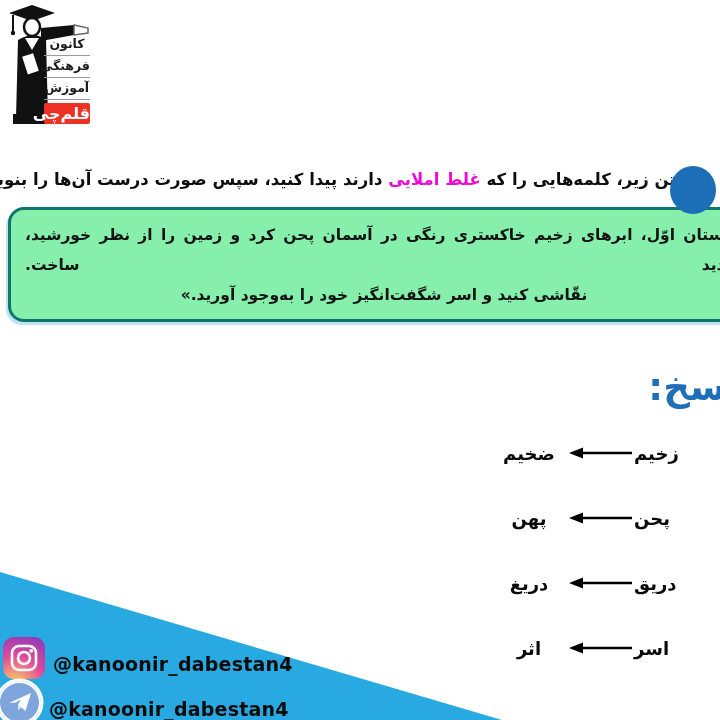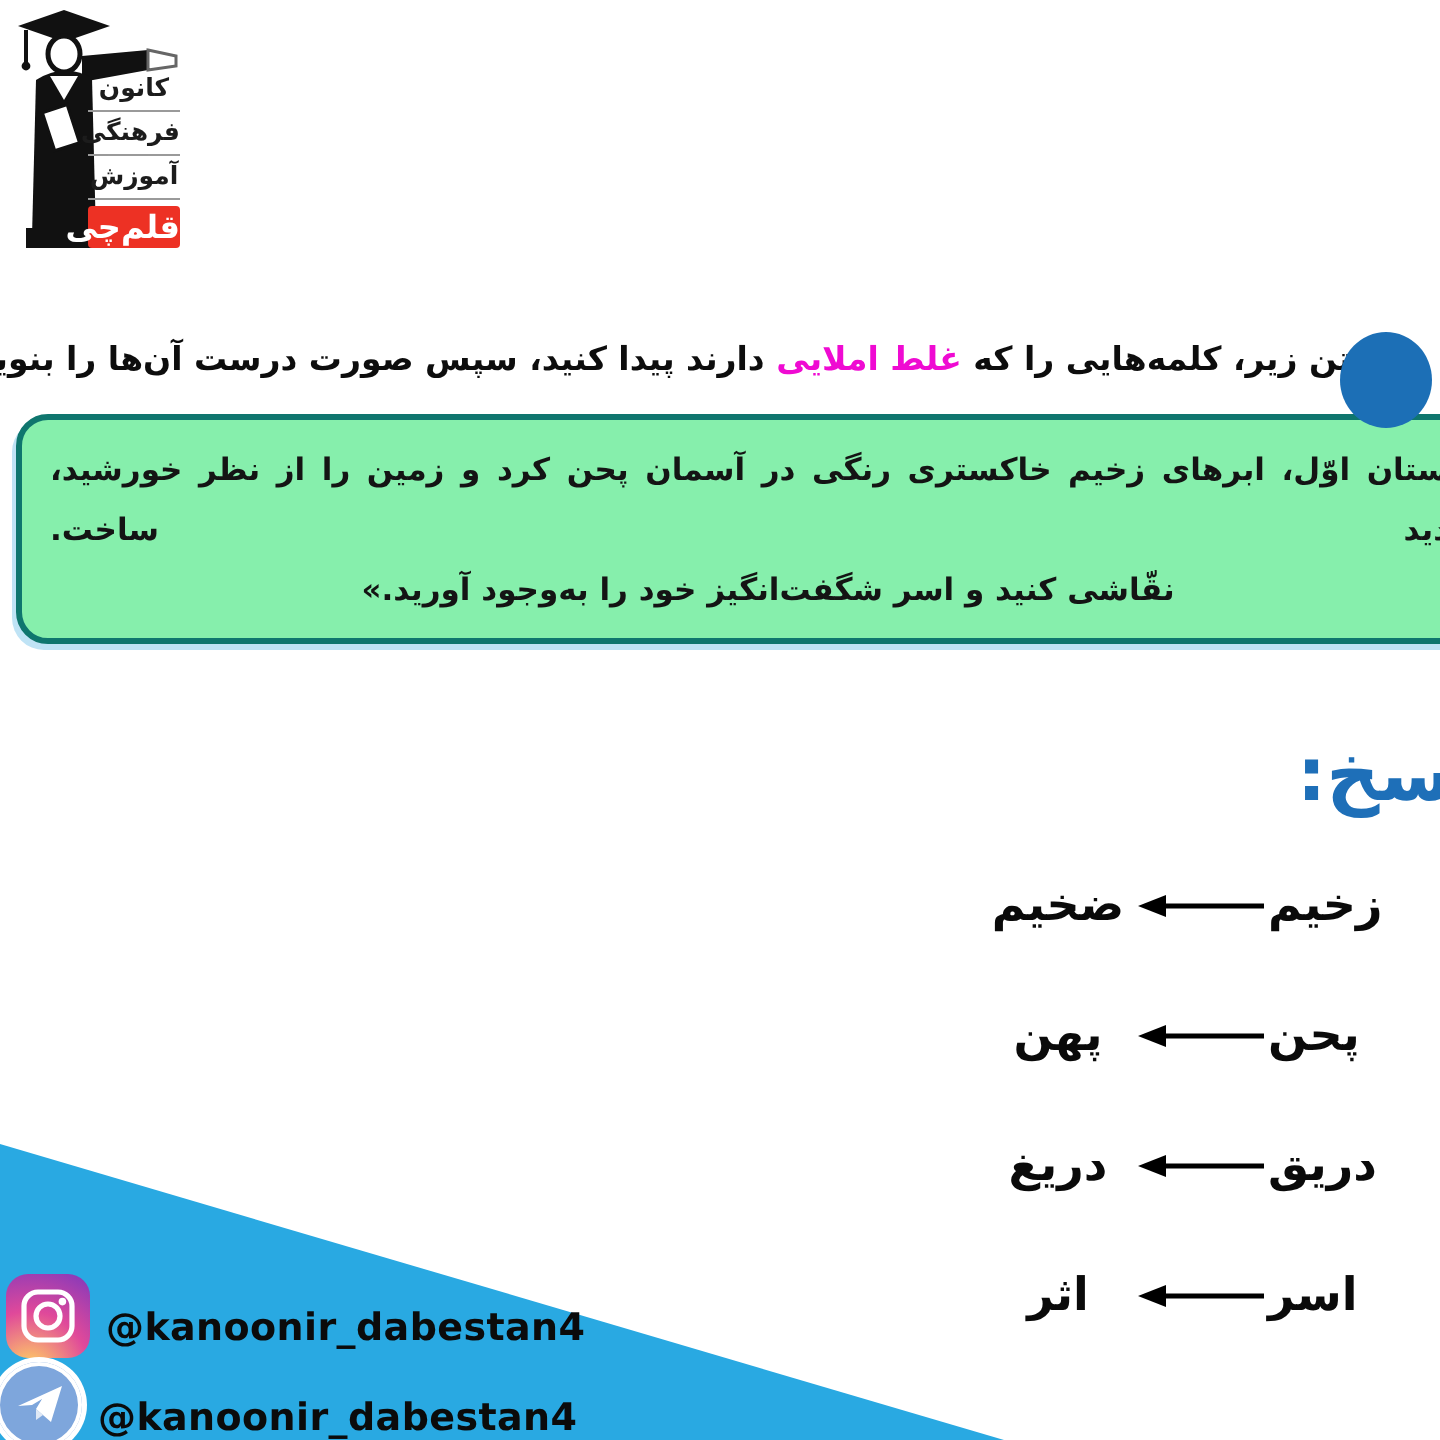--- a/index.html
+++ b/index.html
@@ -59,21 +59,21 @@
     direction:rtl; font-size:37px; font-weight:bold; color:#1e6fb8;
   }
   #answer-list {
     position:absolute; right:68px; top:434px; width:210px;
     display:flex; flex-direction:column; gap:27px;
   }
   .pair-row {
     display:flex; align-items:center; justify-content:space-between;
     height:38px;
   }
-  .word { font-size:23px; font-weight:bold; color:#0a0a0a; direction:rtl; }
+  .word { font-size:18px; font-weight:bold; color:#0a0a0a; direction:rtl; }
   .word.correct { width:78px; text-align:center; }
   .word.wrong   { width:66px; text-align:left; }
   .arrow-wrap { flex:0 0 auto; display:flex; align-items:center; }
 
   
   #bottom-wedge {
     position:absolute; left:0; top:572px; width:502px; height:148px;
     background:#29a9e2;
     clip-path:polygon(0 0, 100% 100%, 0 100%);
   }

